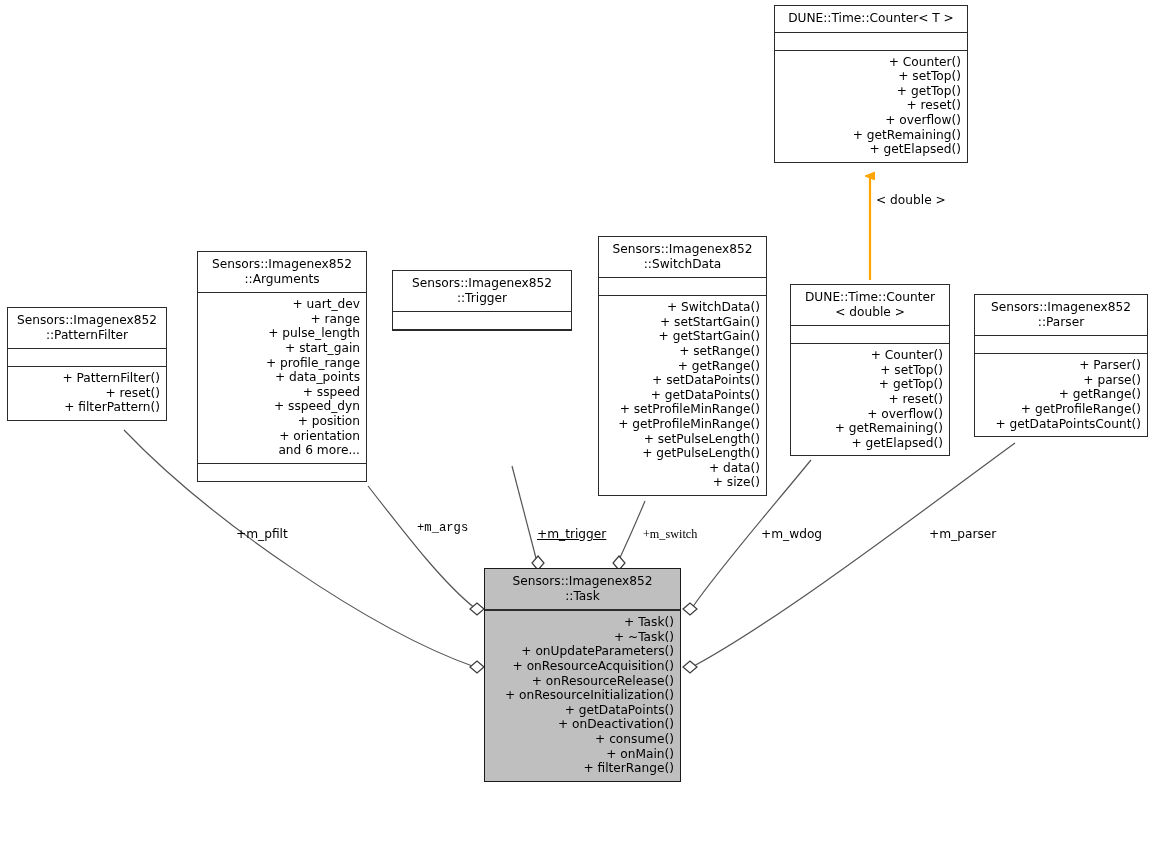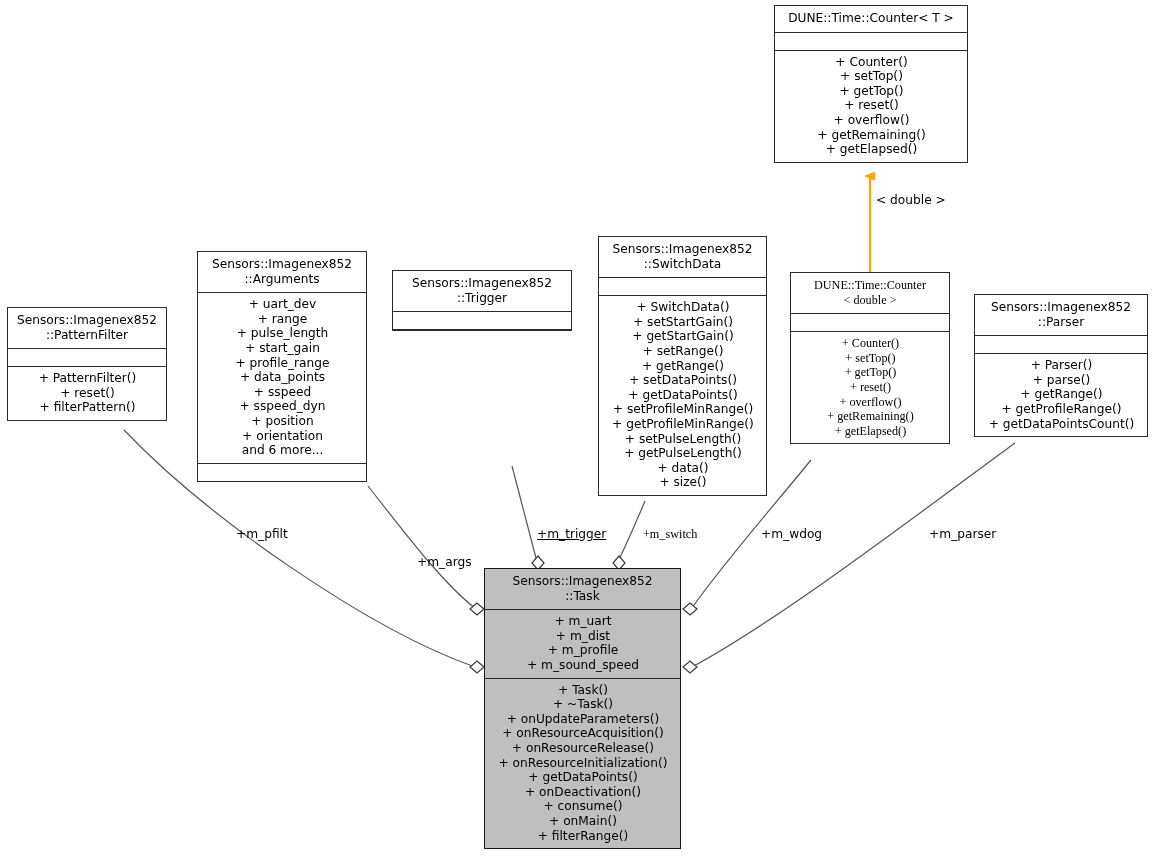--- a/index.html
+++ b/index.html
@@ -43,21 +43,21 @@
     white-space: pre-line;
   }
   .uml-sep {
     border-top: 1px solid #2b2b2b;
     height: 0;
     font-size: 0;
     line-height: 0;
   }
   .uml-compartment {
     padding: 4px 6px 5px 7px;
-    text-align: center;
+    text-align: right;
   }
   .uml-compartment.empty {
     height: 17px;
     padding: 0;
   }
   .uml-compartment div {
     white-space: nowrap;
   }
   .edge-label {
     position: absolute;
@@ -114,21 +114,21 @@
       <div>+ getTop()</div>
       <div>+ reset()</div>
       <div>+ overflow()</div>
       <div>+ getRemaining()</div>
       <div>+ getElapsed()</div>
     </div>
   </div>
 
   <div class="edge-label" style="left:876px; top:193px;">&lt; double &gt;</div>
 
-  <div class="uml-box" style="left:790px; top:272px; width:160px;font-family:Liberation Serif, serif;">
+  <div class="uml-box" style="left:790px; top:284px; width:160px;">
     <div class="uml-title">DUNE::Time::Counter
 &lt; double &gt;</div>
     <div class="uml-sep"></div>
     <div class="uml-compartment empty"></div>
     <div class="uml-sep"></div>
     <div class="uml-compartment">
       <div>+ Counter()</div>
       <div>+ setTop()</div>
       <div>+ getTop()</div>
       <div>+ reset()</div>
@@ -215,42 +215,36 @@
       <div>+ getRange()</div>
       <div>+ getProfileRange()</div>
       <div>+ getDataPointsCount()</div>
     </div>
   </div>
 
   <div class="uml-box highlight" style="left:484px; top:568px; width:197px;">
     <div class="uml-title">Sensors::Imagenex852
 ::Task</div>
     <div class="uml-sep"></div>
-    <div class="uml-compartment">
-      <div>+ m_uart</div>
-      <div>+ m_dist</div>
-      <div>+ m_profile</div>
-      <div>+ m_sound_speed</div>
-    </div>
     <div class="uml-sep"></div>
     <div class="uml-compartment">
       <div>+ Task()</div>
       <div>+ ~Task()</div>
       <div>+ onUpdateParameters()</div>
       <div>+ onResourceAcquisition()</div>
       <div>+ onResourceRelease()</div>
       <div>+ onResourceInitialization()</div>
       <div>+ getDataPoints()</div>
       <div>+ onDeactivation()</div>
       <div>+ consume()</div>
       <div>+ onMain()</div>
       <div>+ filterRange()</div>
     </div>
   </div>
 
   <div class="edge-label" style="left:236px; top:527px;">+m_pfilt</div>
-  <div class="edge-label" style="left:417px; top:555px;">+m_args</div>
+  <div class="edge-label" style="left:417px; top:521px;font-family:Liberation Mono, monospace;">+m_args</div>
   <div class="edge-label" style="left:537px; top:527px;text-decoration:underline;">+m_trigger</div>
   <div class="edge-label" style="left:643px; top:527px;font-family:Liberation Serif, serif;">+m_switch</div>
   <div class="edge-label" style="left:761px; top:527px;">+m_wdog</div>
   <div class="edge-label" style="left:929px; top:527px;">+m_parser</div>
 
 </div>
 
 </body></html>

